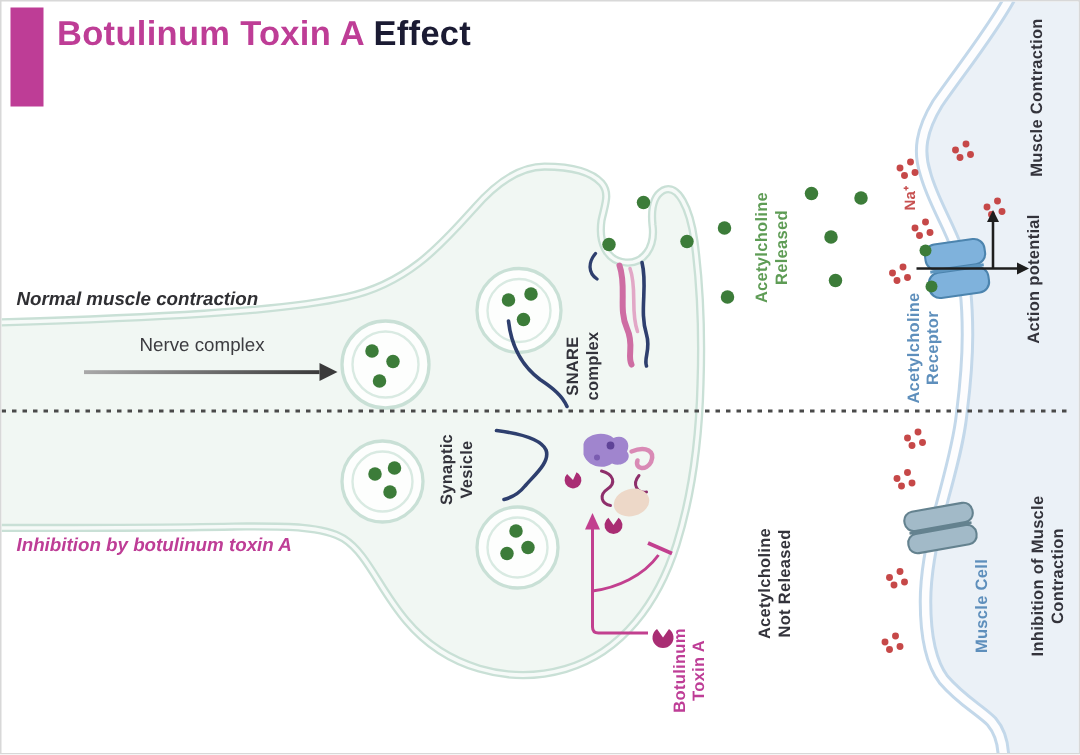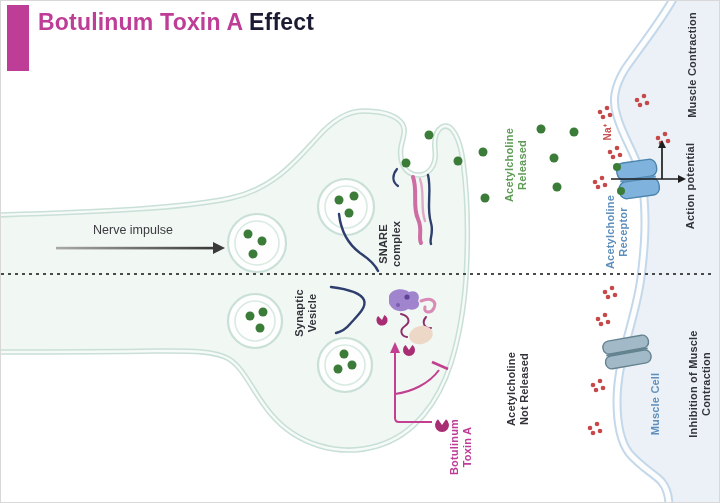--- a/index.html
+++ b/index.html
@@ -230,21 +230,23 @@
     </g>
 
     <line x1="0" y1="273" x2="714" y2="273" stroke="#4A4A4A" stroke-width="2" stroke-dasharray="3 4"></line>
   </svg>
 
   <div class="accent-bar"></div>
   <div class="title">
     <div><span class="hl">Botulinum Toxin A</span><span> Effect</span></div>
   </div>
 
-  <div class="plain-label" style="left:92px;top:222px">Nerve impulse</div>
+  <div class="scene-label" style="left:10px;top:191px">Normal muscle contraction</div>
+  <div class="plain-label" style="left:92px;top:222px">Nerve complex</div>
+  <div class="scene-label magenta" style="left:10px;top:355px">Inhibition by botulinum toxin A</div>
 
   <div class="vlabel dark" style="left:304px;top:312px">
     <div>Synaptic</div>
       <div>Vesicle</div>
   </div>
   <div class="vlabel dark" style="left:388px;top:243px">
     <div>SNARE</div>
       <div>complex</div>
   </div>
   <div class="vlabel green" style="left:514px;top:164px">

